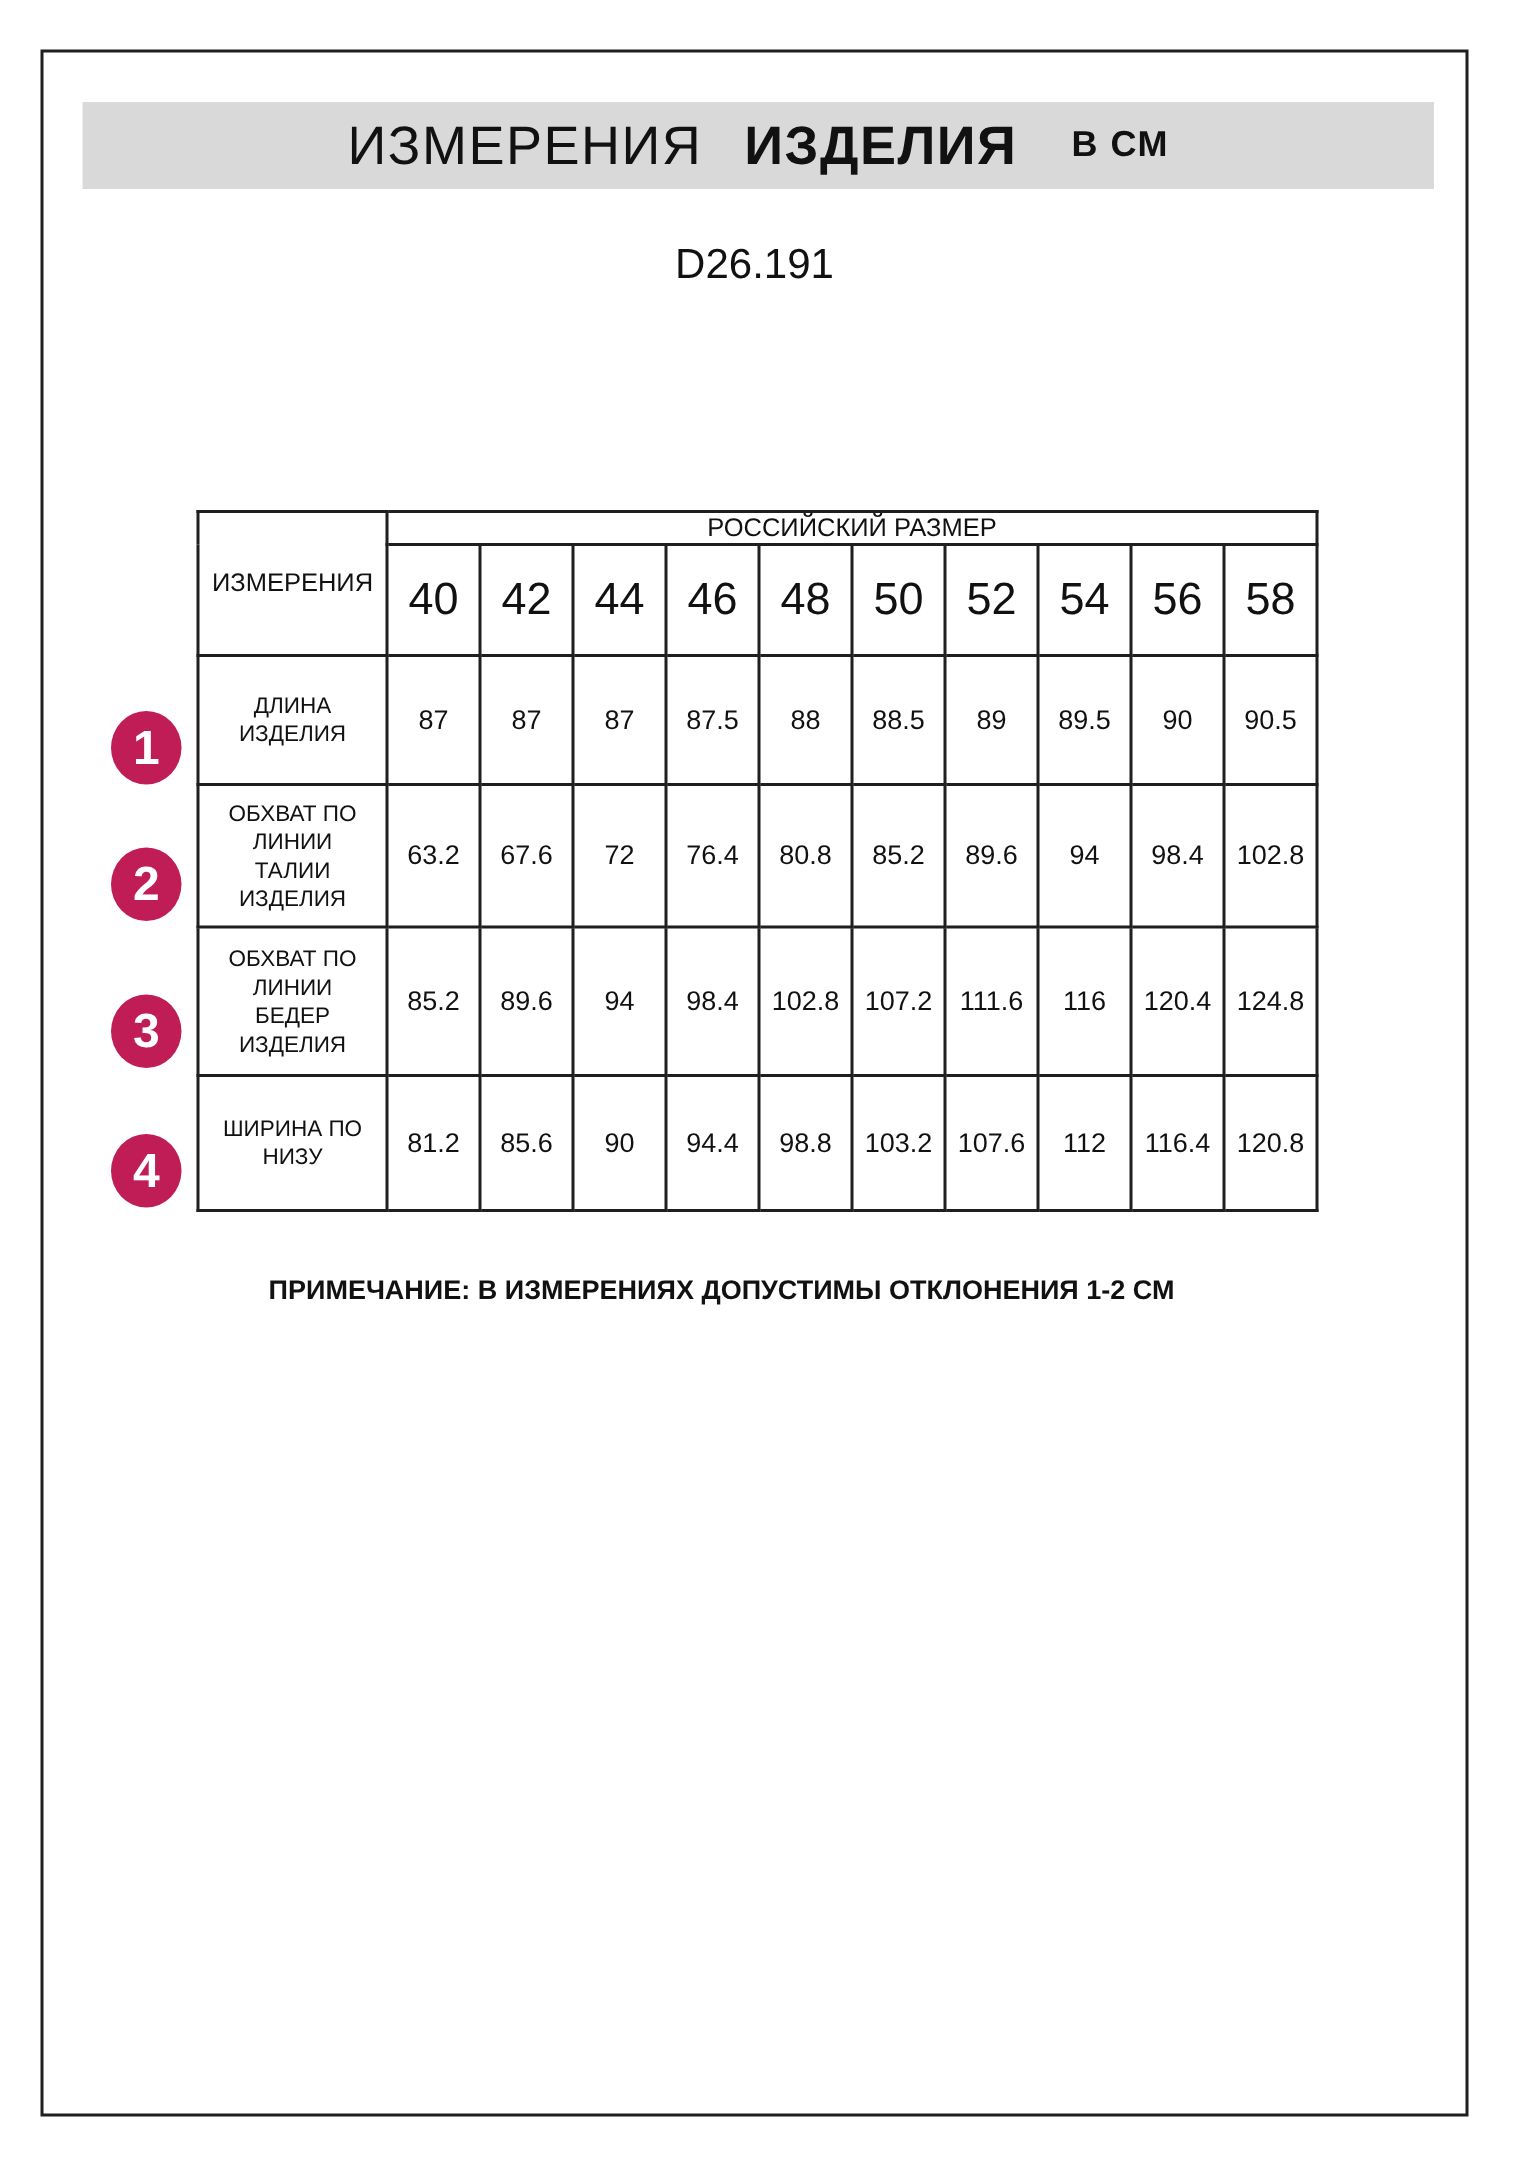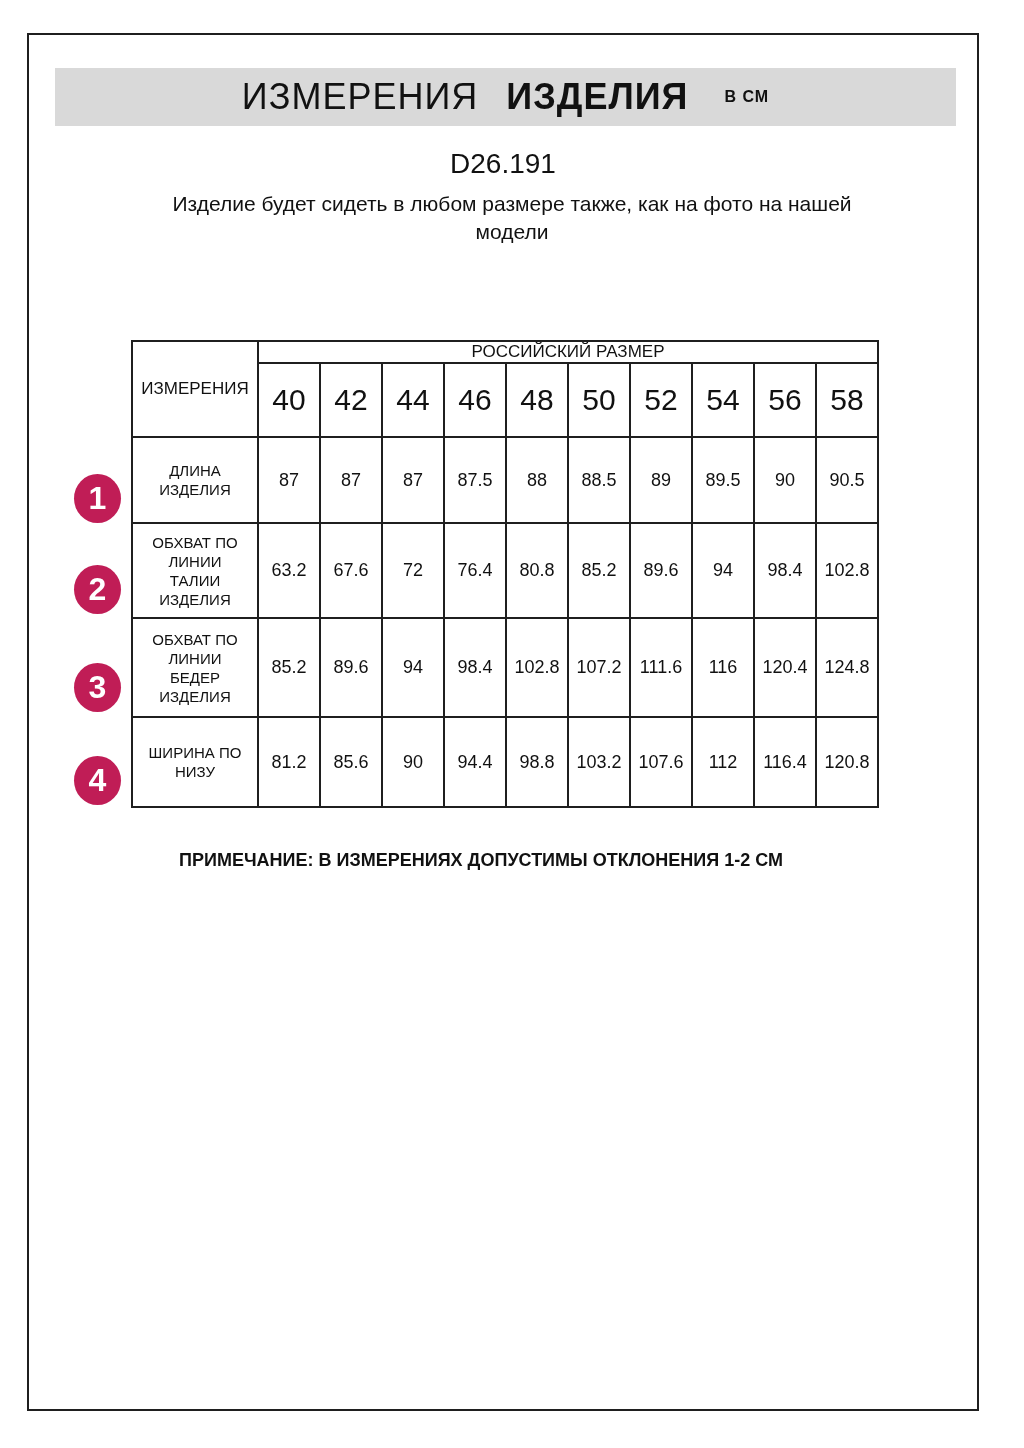--- a/index.html
+++ b/index.html
@@ -17,23 +17,23 @@
     border:2px solid #1f1f1f;box-sizing:border-box;
   }
   .title-band{
     position:absolute;left:55px;top:68px;width:901px;height:58px;
     background:#d9d9d9;
     display:flex;align-items:center;justify-content:center;
     white-space:nowrap;
   }
   .title-w1{font-size:36px;font-weight:500;letter-spacing:1px;}
   .title-w2{font-size:36px;font-weight:bold;margin-left:28px;letter-spacing:1px;}
-  .title-w3{font-size:16px;font-weight:600;margin-left:36px;letter-spacing:1px;}
+  .title-w3{font-size:24px;font-weight:600;margin-left:36px;letter-spacing:1px;}
   .model{
-    position:absolute;left:27px;top:148px;width:952px;
+    position:absolute;left:27px;top:160px;width:952px;
     text-align:center;font-size:28px;font-weight:500;
   }
   .para{
     position:absolute;left:62px;width:900px;
     text-align:center;font-size:21px;line-height:28px;
     white-space:pre-line;margin:0;
   }
   .para1{top:190px;}
   .para2{top:262px;}
   .meas-table{
@@ -80,22 +80,20 @@
   <div class="page-border"></div>
 
   <div class="title-band">
     <span class="title-w1">ИЗМЕРЕНИЯ</span>
     <span class="title-w2">ИЗДЕЛИЯ</span>
     <span class="title-w3">В СМ</span>
   </div>
 
   <div class="model">D26.191</div>
 
-  <p class="para para1">Изделие будет сидеть в любом размере также, как на фото на нашей
-модели</p>
 
   <table class="meas-table">
     <colgroup>
       <col class="col-label">
       <col class="col-size">
         <col class="col-size">
         <col class="col-size">
         <col class="col-size">
         <col class="col-size">
       <col class="col-size">

